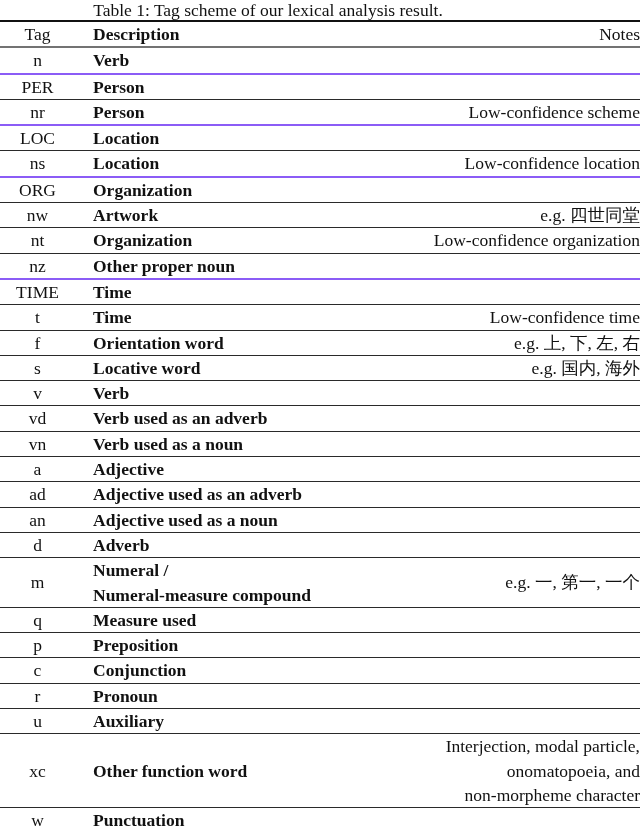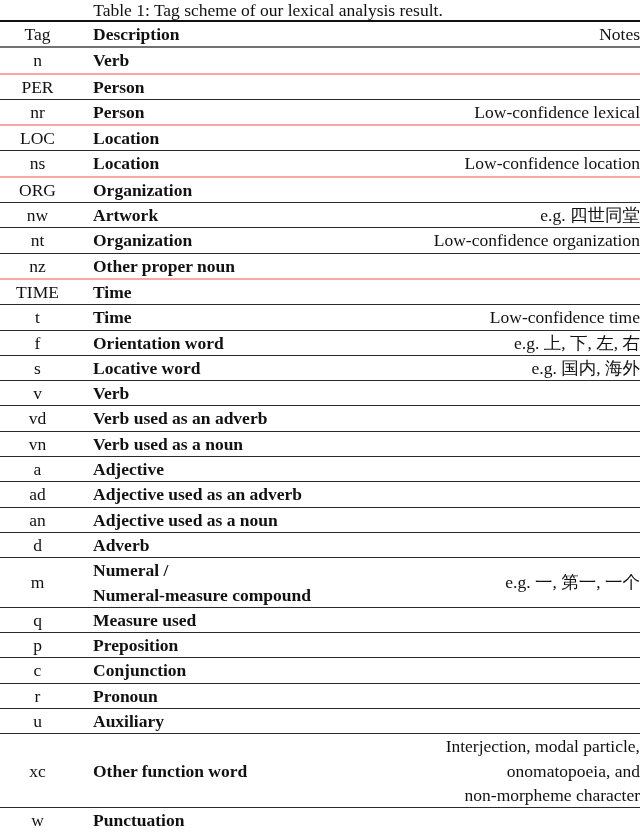--- a/index.html
+++ b/index.html
@@ -36,21 +36,21 @@
   th, td {
     padding: 0;
     font-weight: normal;
     vertical-align: middle;
     line-height: 24.3px;
     overflow: hidden;
   }
   thead tr { border-bottom: 2px solid #737373; }
   tbody tr { border-top: 1px solid #2a2a2a; }
   tbody tr.first-row { border-top: none; }
-  tbody tr.thick-top { border-top: 2px solid #fca5a5; margin-top: 23px; }
+  tbody tr.thick-top { border-top: 2px solid #8b5cf6; margin-top: 23px; }
   .tag   { text-align: center; }
   .desc  { text-align: left; padding-left: 18px; white-space: pre-line; font-weight: bold; }
   .notes { text-align: right; padding-left: 18px; white-space: pre-line; }
 </style>
 </head>
 <body>
 
 <div class="caption">Table 1: Tag scheme of our lexical analysis result.</div>
 
 <table class="tagtable">
@@ -73,21 +73,21 @@
         <td class="notes"></td>
       </tr>
       <tr class="thick-top">
         <td class="tag">PER</td>
         <td class="desc">Person</td>
         <td class="notes"></td>
       </tr>
       <tr>
         <td class="tag">nr</td>
         <td class="desc">Person</td>
-        <td class="notes">Low-confidence lexical</td>
+        <td class="notes">Low-confidence scheme</td>
       </tr>
       <tr class="thick-top">
         <td class="tag">LOC</td>
         <td class="desc">Location</td>
         <td class="notes"></td>
       </tr>
       <tr>
         <td class="tag">ns</td>
         <td class="desc">Location</td>
         <td class="notes">Low-confidence location</td>

